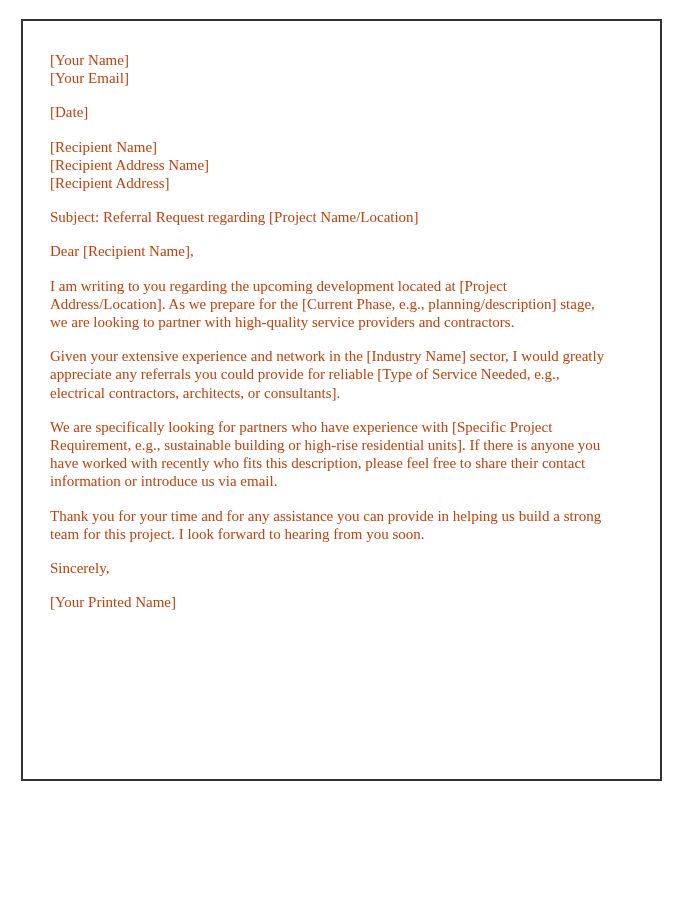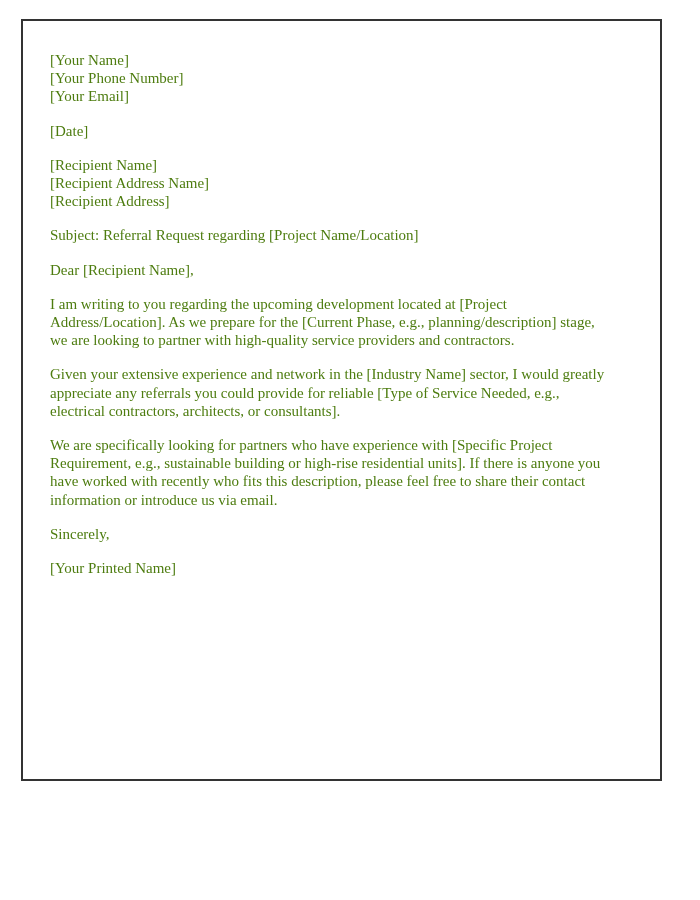--- a/index.html
+++ b/index.html
@@ -23,21 +23,21 @@
     box-sizing: border-box;
     border: 2px solid #333333;
     background: #ffffff;
   }
   .letter-content {
     box-sizing: border-box;
     padding: 30px 45px 0 27px;
     font-family: "Liberation Serif", "DejaVu Serif", serif;
     font-size: 15px;
     line-height: 18.2px;
-    color: #4d7c0f;
+    color: #c2410c;
     -webkit-font-smoothing: antialiased;
   }
   .block {
     margin: 0 0 16px 0;
   }
   .block:first-child {
     margin-top: 0;
   }
   .line {
     white-space: nowrap;
@@ -49,21 +49,20 @@
 </style>
 </head>
 <body>
 
 <div class="canvas">
   <div class="letter-frame">
     <div class="letter-content">
 
       <div class="block">
         <div class="line">[Your Name]</div>
-        <div class="line">[Your Phone Number]</div>
         <div class="line">[Your Email]</div>
       </div>
 
       <div class="block">
         <div class="line">[Date]</div>
       </div>
 
       <div class="block">
         <div class="line">[Recipient Name]</div>
         <div class="line">[Recipient Address Name]</div>
@@ -73,20 +72,21 @@
       <p class="para">Subject: Referral Request regarding [Project Name/Location]</p>
 
       <p class="para">Dear [Recipient Name],</p>
 
       <p class="para">I am writing to you regarding the upcoming development located at [Project Address/Location]. As we prepare for the [Current Phase, e.g., planning/description] stage, we are looking to partner with high-quality service providers and contractors.</p>
 
       <p class="para">Given your extensive experience and network in the [Industry Name] sector, I would greatly appreciate any referrals you could provide for reliable [Type of Service Needed, e.g., electrical contractors, architects, or consultants].</p>
 
       <p class="para">We are specifically looking for partners who have experience with [Specific Project Requirement, e.g., sustainable building or high-rise residential units]. If there is anyone you have worked with recently who fits this description, please feel free to share their contact information or introduce us via email.</p>
 
+      <p class="para">Thank you for your time and for any assistance you can provide in helping us build a strong team for this project. I look forward to hearing from you soon.</p>
 
       <p class="para">Sincerely,</p>
 
 
       <p class="para">[Your Printed Name]</p>
 
     </div>
   </div>
 </div>
 

